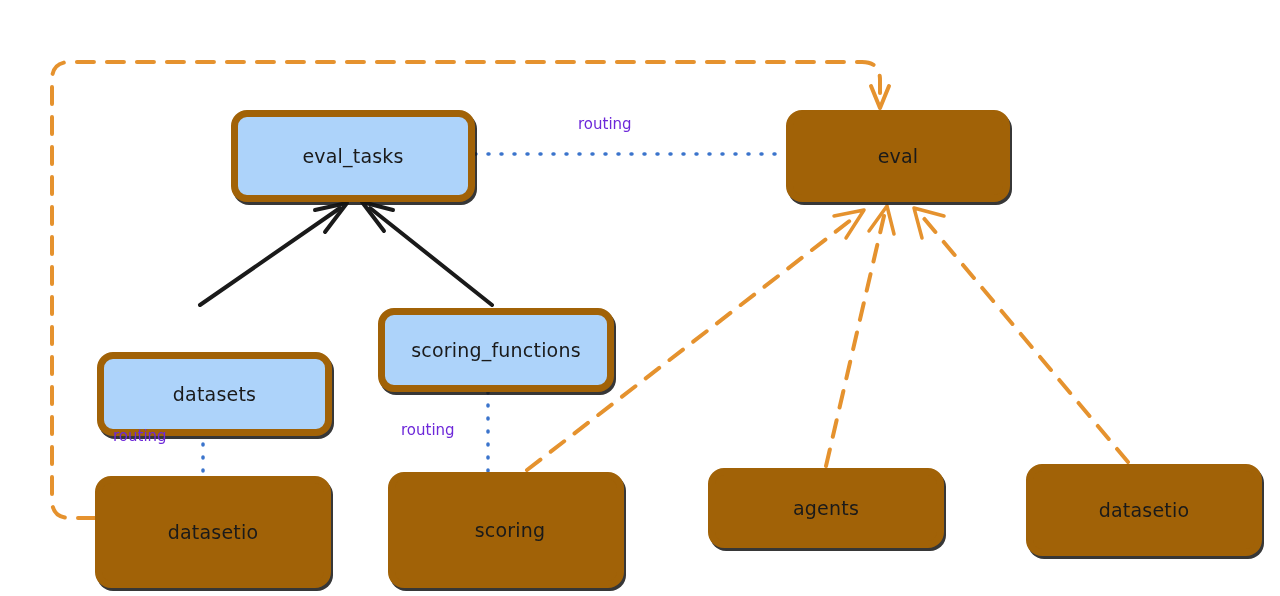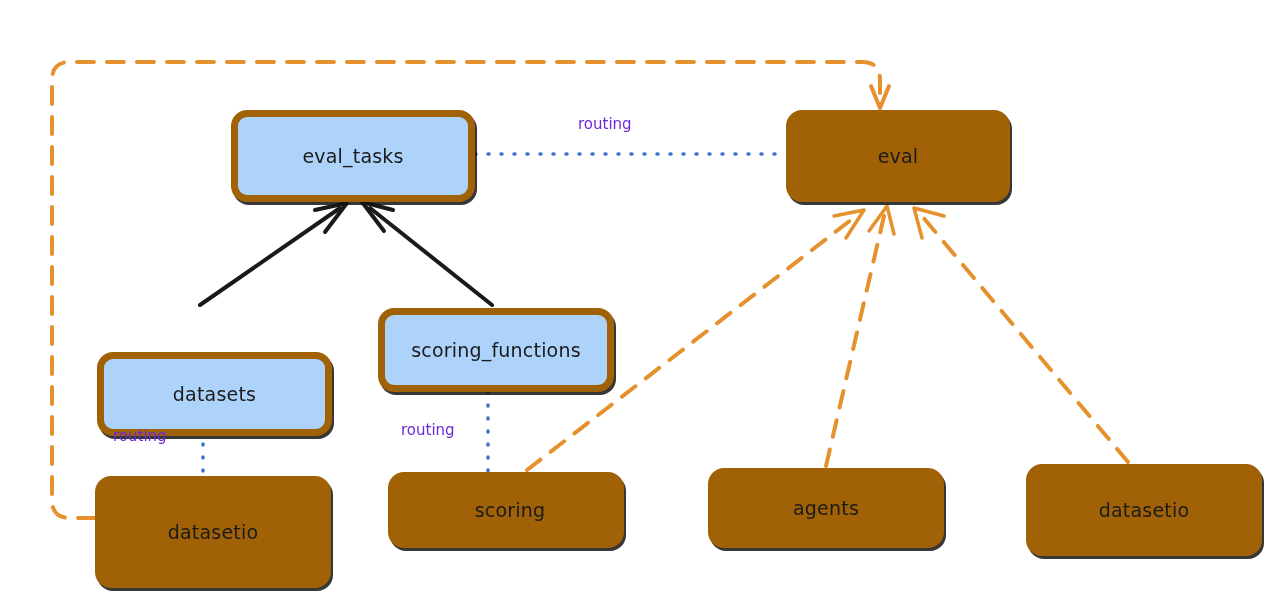--- a/index.html
+++ b/index.html
@@ -112,21 +112,21 @@
   </div>
 
   <div class="node blue" style="left:378px; top:308px; width:236px; height:84px;">
     <span>scoring_functions</span>
   </div>
 
   <div class="node green" style="left:95px; top:476px; width:236px; height:112px;">
     <span>datasetio</span>
   </div>
 
-  <div class="node green" style="left:388px; top:472px; width:236px; height:76px;padding-left:8px;">
+  <div class="node green" style="left:388px; top:472px; width:236px; height:116px;padding-left:8px;">
     <span>scoring</span>
   </div>
 
   <div class="node green" style="left:708px; top:468px; width:236px; height:80px;">
     <span>agents</span>
   </div>
 
   <div class="node green" style="left:1026px; top:464px; width:236px; height:92px;">
     <span>datasetio</span>
   </div>

